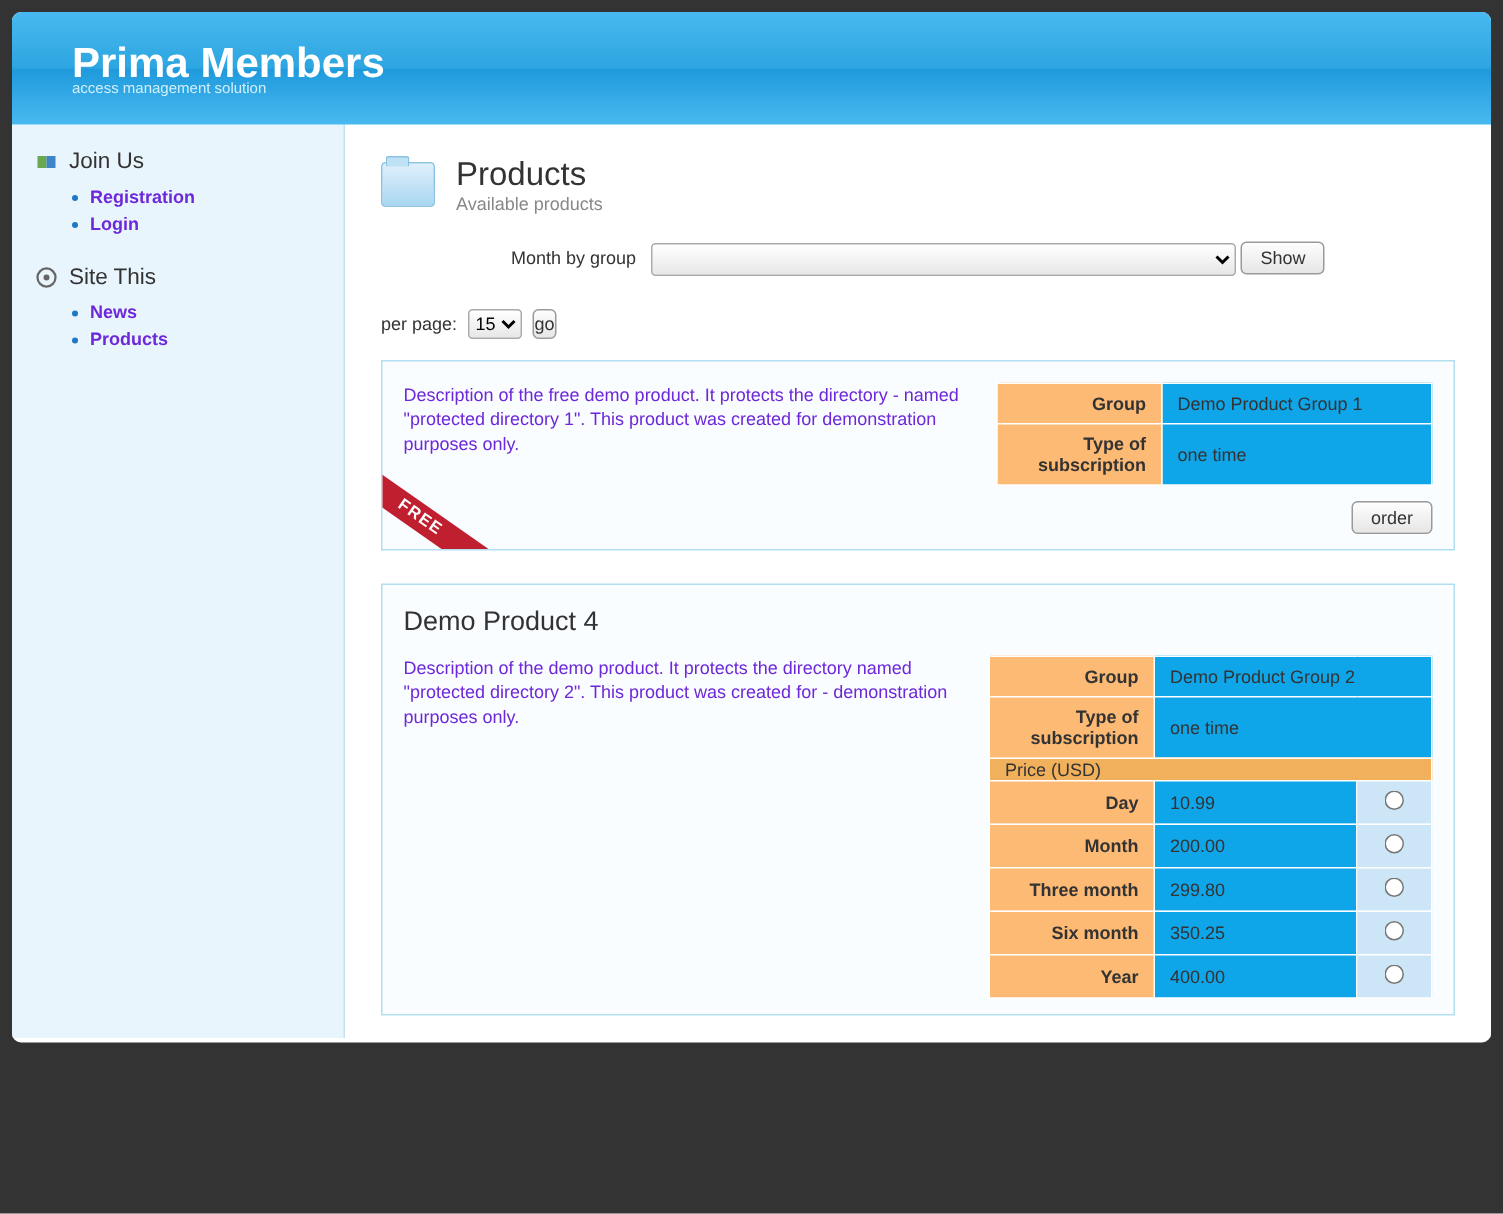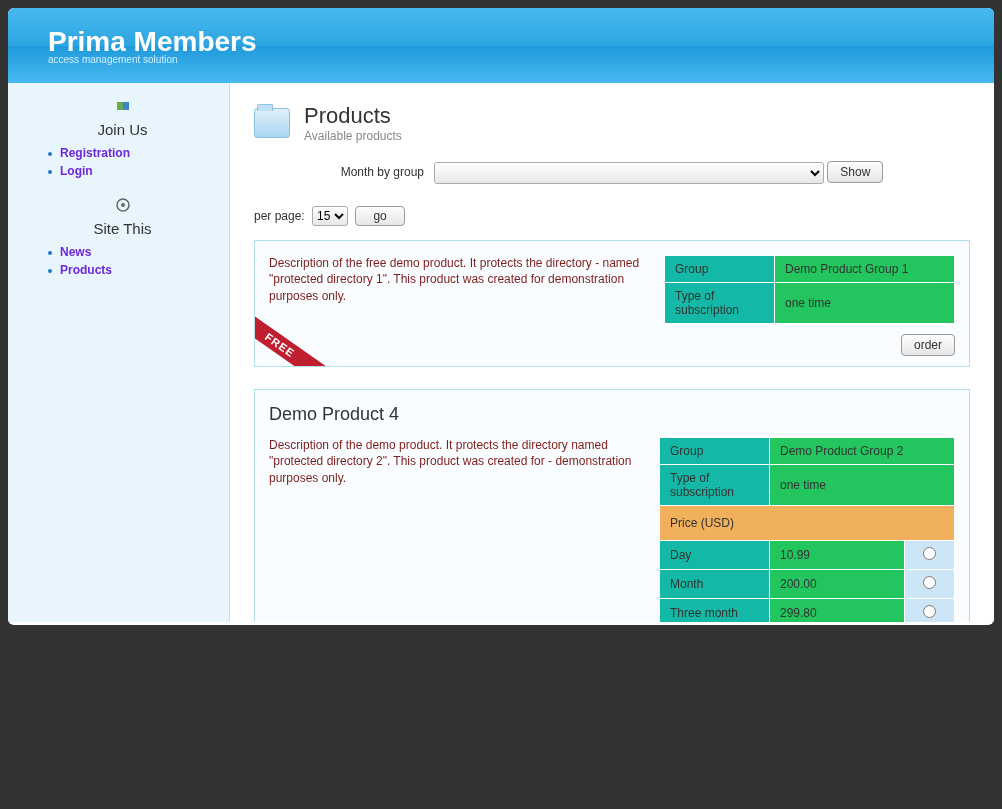--- a/index.html
+++ b/index.html
@@ -10,21 +10,21 @@
     color: #333;
     width: 1002px;
     height: 809px;
     overflow: hidden;
   }
   .outer {
     margin: 8px;
     background: #fff;
     border-radius: 6px;
     overflow: hidden;
-    height: 617px;
+    height: 687px;
   }
   .header {
     background: linear-gradient(to bottom, #48b9f0 0%, #2da5e0 50%, #1f9adc 51%, #48b9f0 100%);
     color: #fff;
     padding: 18px 30px 18px 40px;
     position: relative;
   }
   .header h1 {
     font-size: 28px;
     font-weight: bold;
@@ -45,21 +45,20 @@
     padding: 16px 8px 16px 16px;
   }
   .sidebar-section { margin-bottom: 18px; }
   .sidebar-title {
     font-size: 15px;
     color: #333;
     margin-bottom: 6px;
     display: flex;
     align-items: center;
     gap: 8px;
-    flex-direction: column;
   }
   .sidebar-icon {
     width: 14px; height: 14px;
     display: inline-block;
   }
   .sidebar ul { list-style: none; padding-left: 24px; }
   .sidebar li {
     position: relative;
     padding: 2px 0 2px 12px;
     font-size: 12px;
@@ -156,53 +155,54 @@
     margin-bottom: 12px;
   }
   .product-body {
     display: flex;
     gap: 20px;
     align-items: flex-start;
   }
   .product-desc {
     flex: 1;
     font-size: 12px;
-    color: #7f1d1d;
+    color: #6d28d9;
     line-height: 1.4;
   }
   .detail-table {
     border-collapse: collapse;
     table-layout: fixed;
   }
   .detail-table td {
     border: 1px solid #fff;
     padding: 6px 10px;
     font-size: 12px;
-    background: #22c55e;
+    background: #0ea5e9;
   }
   .detail-table td.lbl {
-    text-align: left;
+    text-align: right;
     width: 110px;
-    background: #14b8a6;
+    background: #fdba74;
     color:#333;
+    font-weight:bold;
   }
   .detail-table td.val {
     width: 180px;
   }
   .detail-table.with-price td.val { width: 135px; }
   .detail-table td.radio-cell {
     width: 50px;
     text-align:center;
     background:#cce6f7;
   }
   .detail-table tr.price-head td {
     background: #f1b05b;
     color: #333;
     text-align: left;
-    padding: 10px 10px;
+    padding: 0 10px;
   }
   .order-row {
     text-align: right;
     margin-top: 10px;
   }
   .free-ribbon {
     position: absolute;
     left: -30px;
     bottom: 12px;
     width: 110px;
@@ -275,21 +275,21 @@
         <label>Month by group</label>
         <select class="filter-select"></select>
         <button class="btn">Show</button>
       </div>
 
       <div class="perpage-row">
         <span>per page:</span>
         <select>
           <option>15</option>
         </select>
-        <button class="btn" style="padding:2px 17px;">go</button>
+        <button class="btn" style="padding:2px 0;">go</button>
       </div>
 
       <div class="product-card">
         <div class="product-body">
           <div class="product-desc">Description of the free demo product. It protects the directory - named "protected directory 1". This product was created for demonstration purposes only.</div>
           <table class="detail-table">
             <tbody>
                 <tr>
               <td class="lbl">Group</td>
               <td class="val">Demo Product Group 1</td>

